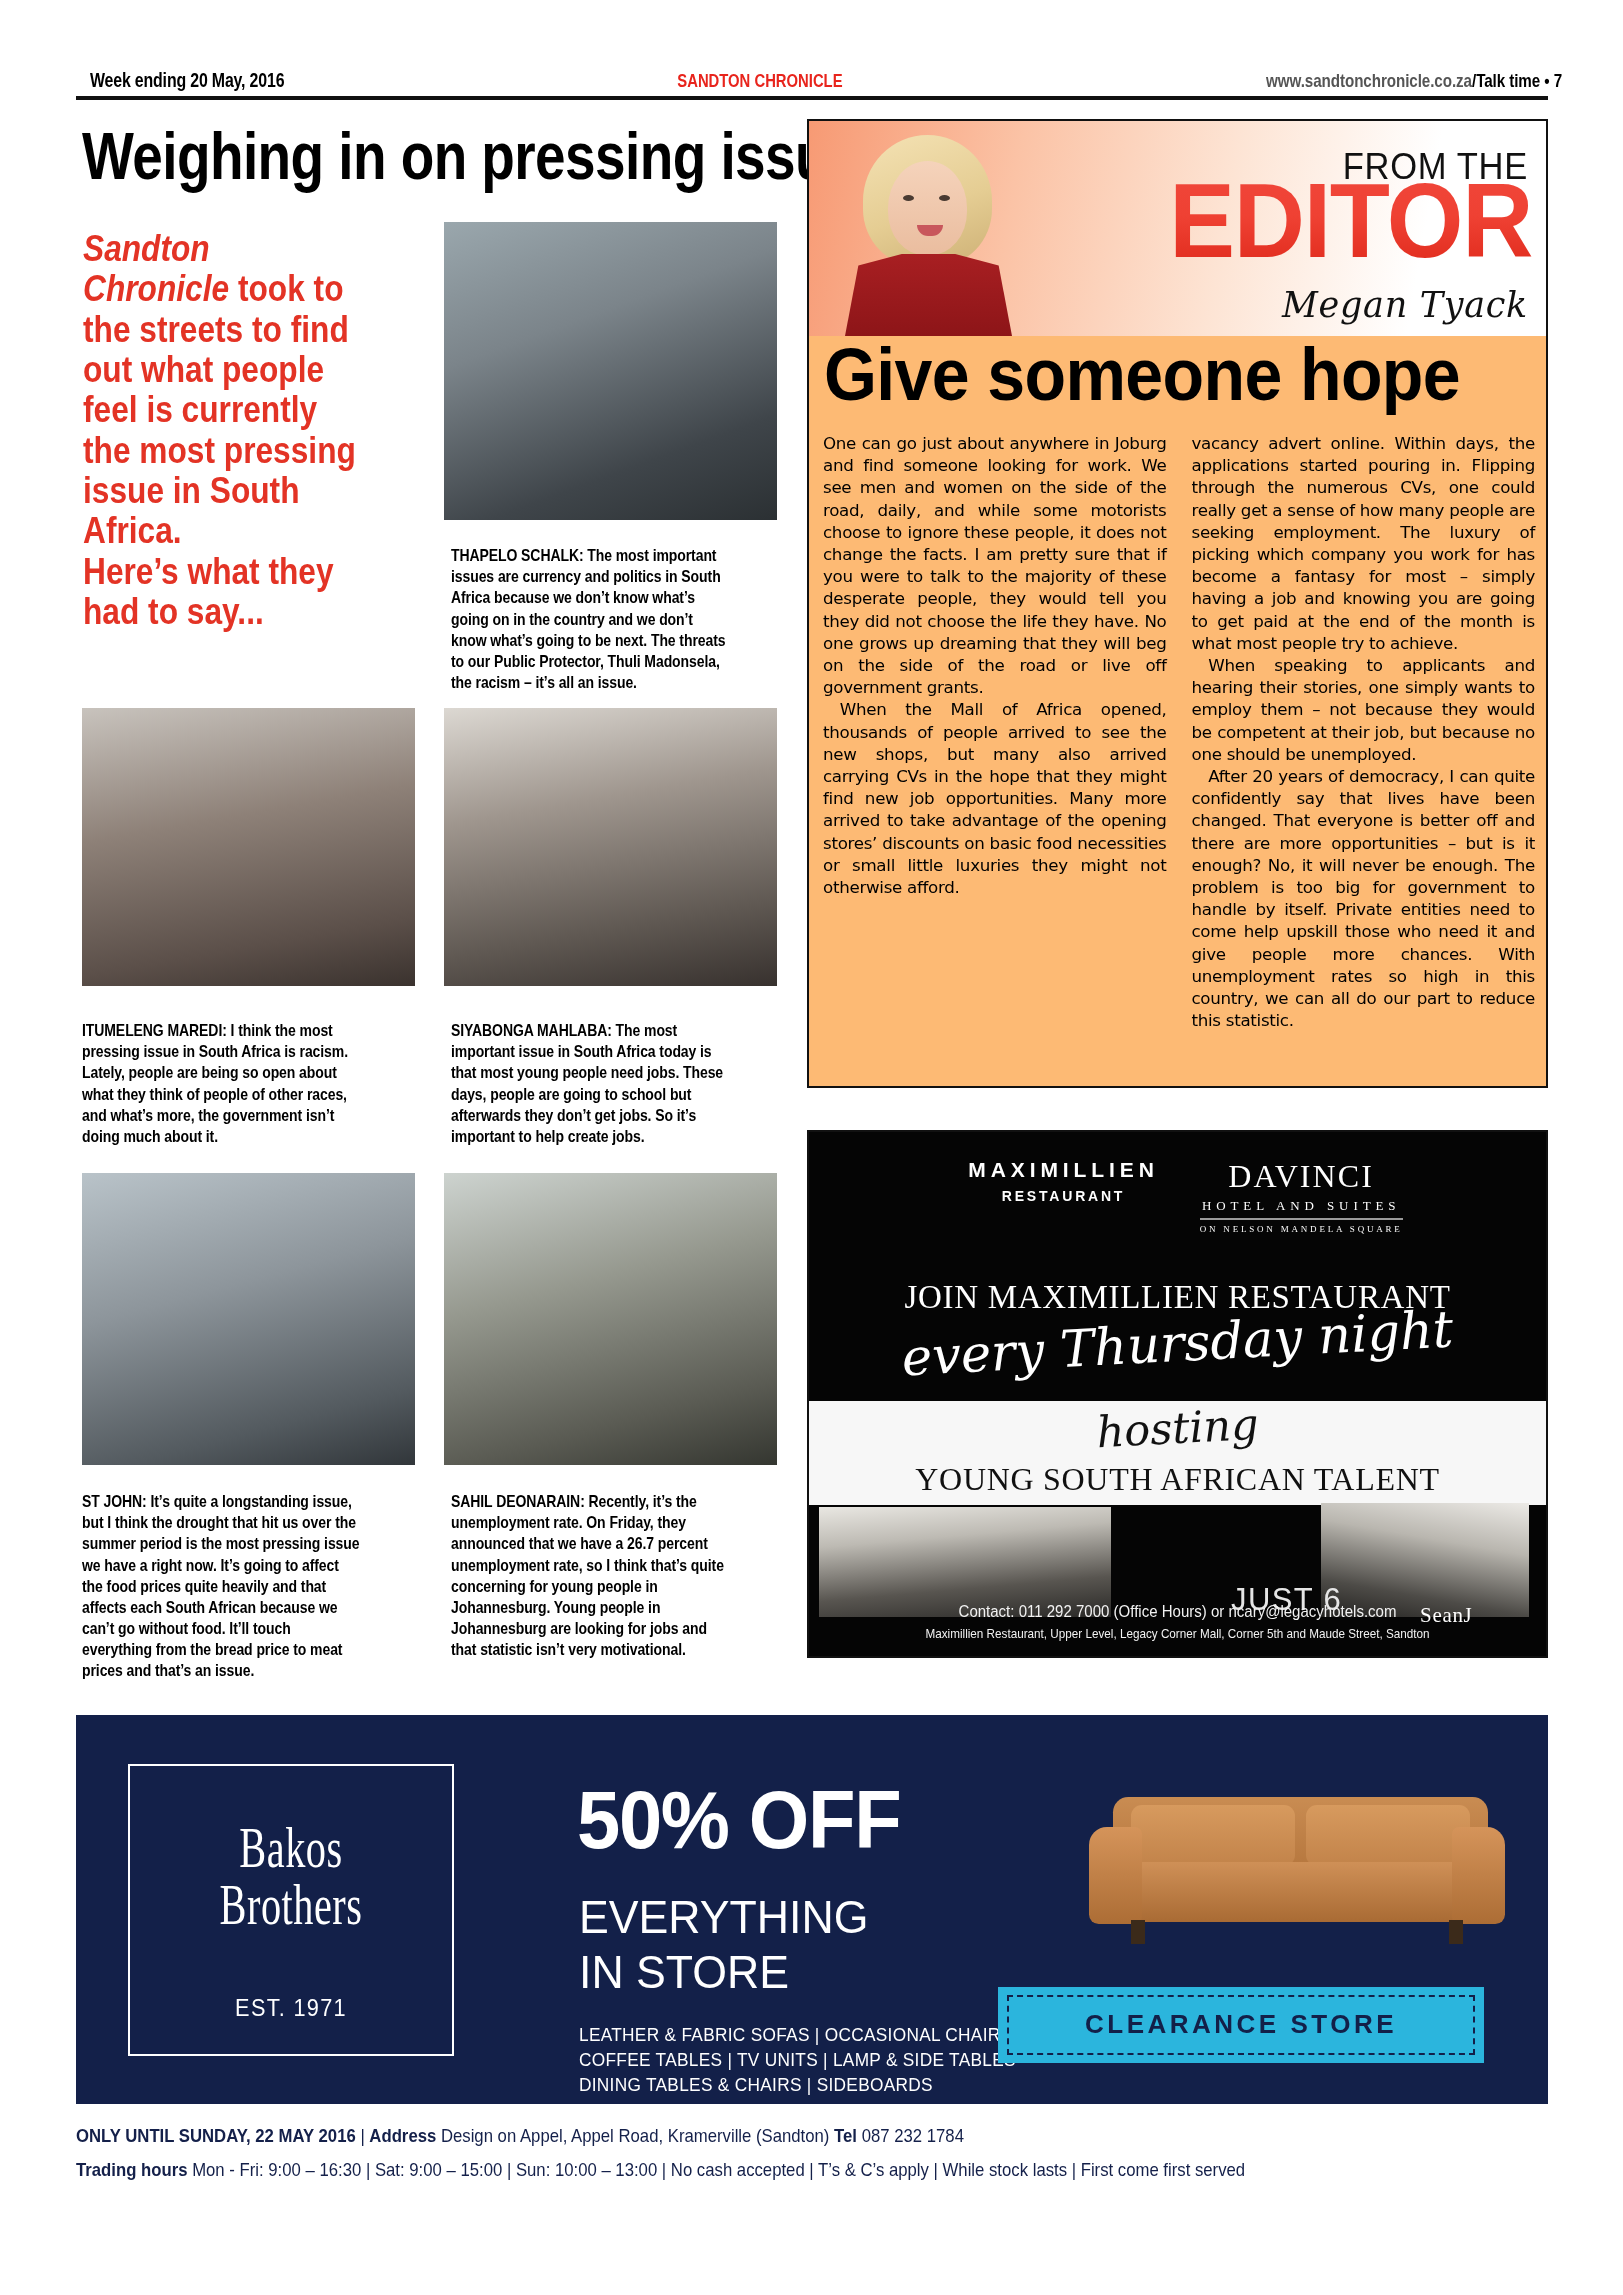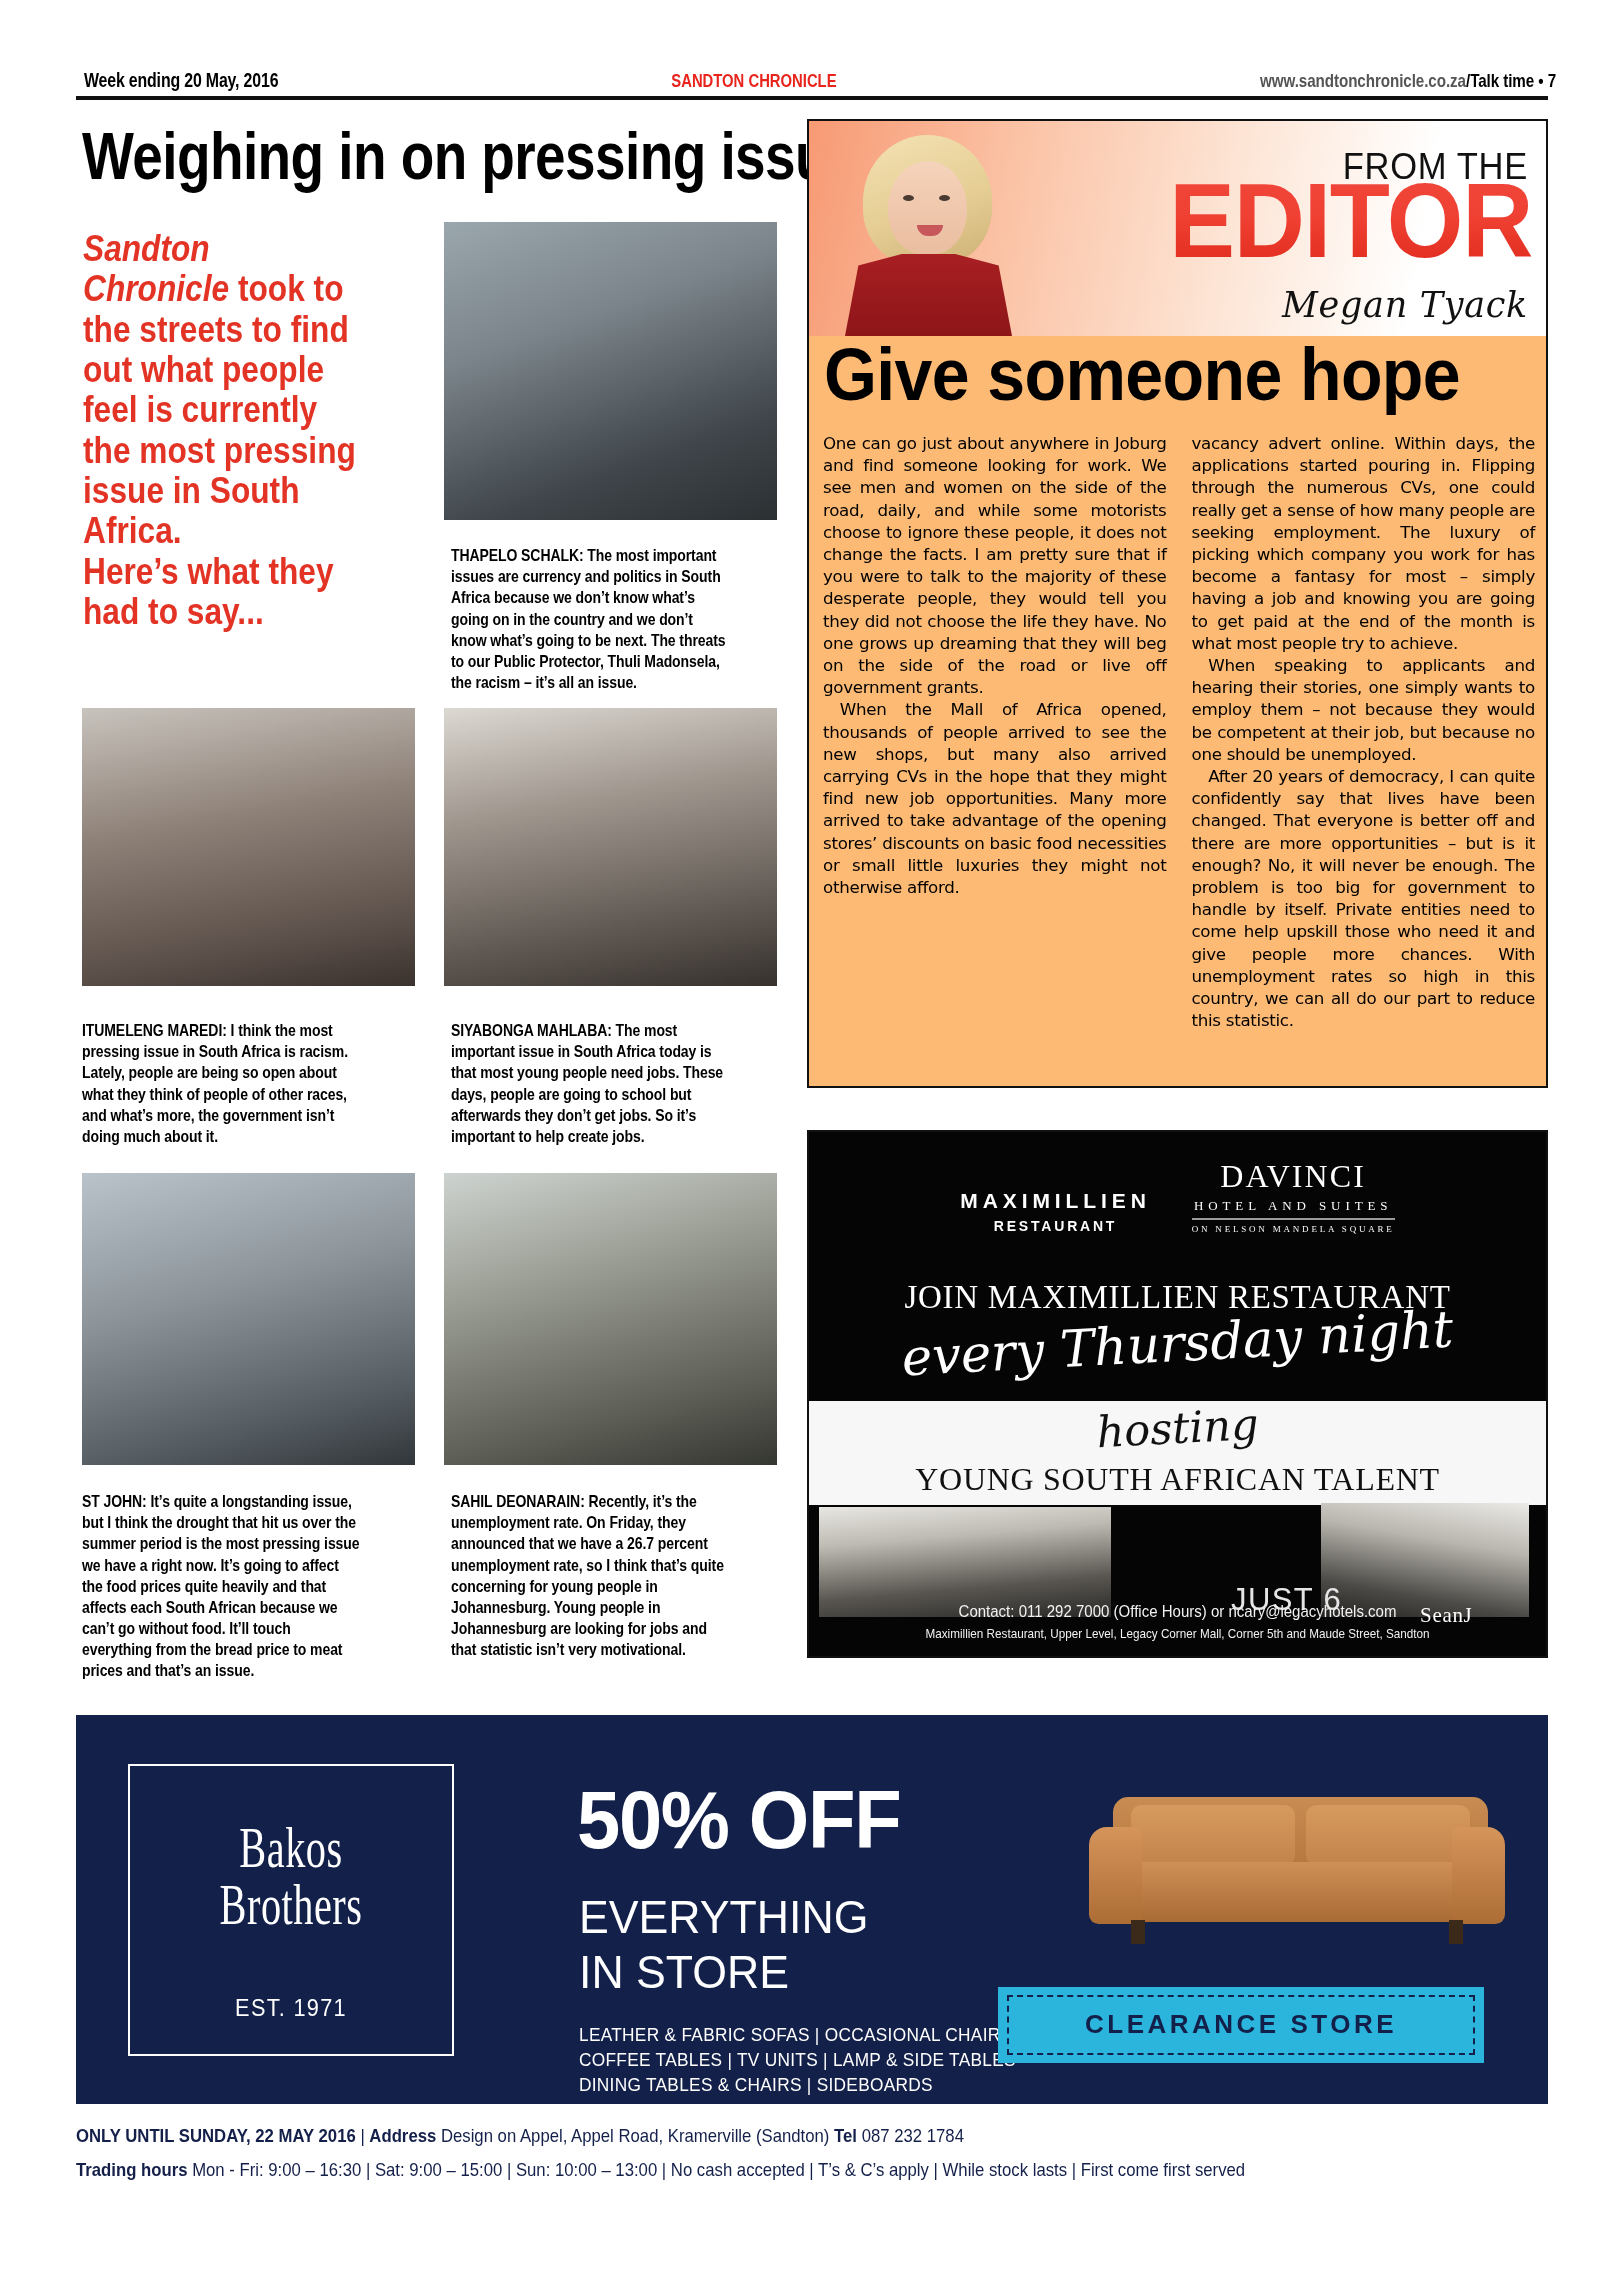--- a/index.html
+++ b/index.html
@@ -8,21 +8,21 @@
     width: 1624px; height: 2295px;
     font-family: "Liberation Sans", sans-serif;
     color: #000;
     position: relative;
     overflow: hidden;
   }
   .page { position:absolute; inset:0; padding: 0; }
 
   
   .topbar {
-    position:absolute; left:84px; top:56px; width:1472px; height:36px;
+    position:absolute; left:90px; top:56px; width:1472px; height:36px;
     display:flex; align-items:flex-end; justify-content:space-between;
   }
   .topbar .date {
     font-family:"Liberation Sans", sans-serif;
     font-weight:bold; font-size:19.4px; letter-spacing:-0.2px;
     transform: scaleX(0.82); transform-origin: left bottom;
     white-space:nowrap;
   }
   .topbar .masthead {
     font-weight:bold; font-size:19px; color:#e8241c; letter-spacing:0px;
@@ -147,22 +147,22 @@
     font-family:"DejaVu Sans", sans-serif; letter-spacing:-0.3px;
     transform-origin:left top;
   }
   .editor-col p + p { text-indent:16.7px; }
 
   
   .max-ad {
     position:absolute; left:807px; top:1130px; width:741px; height:528px;
     border:2.1px solid #111; background:#050505; overflow:hidden;
   }
-  .max-logos { position:absolute; top:26px; left:0; width:100%; display:flex;
-    justify-content:center; gap:41px; align-items:flex-end; }
+  .max-logos { position:absolute; top:26px; left:8px; width:100%; display:flex;
+    justify-content:center; gap:41px; align-items:flex-start; }
   .max-logo { text-align:center; color:#fff; }
   .max-logo .name { font-size:21px; letter-spacing:4.9px; font-weight:bold; }
   .max-logo .sub { font-size:14px; letter-spacing:2.8px; margin-top:5.6px; font-weight:bold;}
   .dv-logo { text-align:center; color:#fff; font-family:"Liberation Serif", serif; }
   .dv-logo .name { font-size:32px; letter-spacing:2.1px; }
   .dv-logo .sub { font-size:13px; letter-spacing:4.9px; margin-top:2.8px; }
   .dv-logo .rule { height:2.1px; background:#9a9a9a; margin:4.2px 0; }
   .dv-logo .sub2 { font-size:9px; letter-spacing:2.8px; }
   .max-join {
     position:absolute; top:147px; left:0; width:100%; text-align:center;

